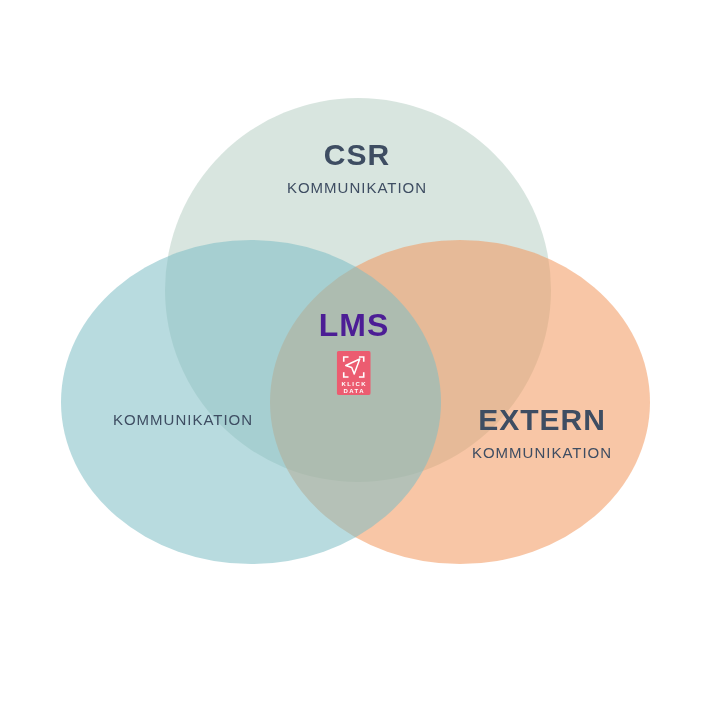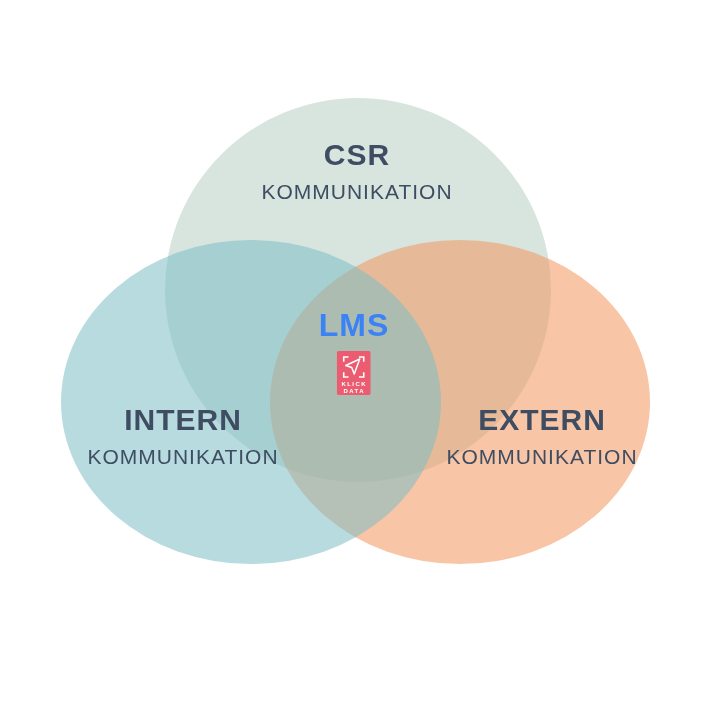--- a/index.html
+++ b/index.html
@@ -26,38 +26,38 @@
     z-index:10;
     white-space:nowrap;
   }
   .label .title{
     font-size:30px;
     font-weight:bold;
     letter-spacing:1px;
     line-height:1.1;
   }
   .label .subtitle{
-    font-size:21px;
+    font-size:15px;
     letter-spacing:1px;
     margin-top:9px;
     line-height:1.1;
   }
   .label.csr-label   {left:357px; top:138px;}
   .label.intern-label{left:183px; top:403px;}
   .label.extern-label{left:527px; top:403px;margin-left:15px;}
 
   .center-label{
     position:absolute;
     left:354px; top:308px;
     transform:translateX(-50%);
     text-align:center;
     z-index:11;
   }
   .center-label .lms{
-    color:#3b82f6;
+    color:#4c1d95;
     font-size:32px;
     font-weight:bold;
     letter-spacing:1px;
     line-height:1.1;
   }
   .center-label .logo{
     display:block;
     margin:8px auto 0 auto;
   }
 </style>
@@ -71,21 +71,20 @@
   <div class="ellipse extern" style="background-color: rgba(242, 151, 93, 0.55);"></div>
 
   <div class="ellipse intern" style="background-color: rgba(126, 190, 197, 0.55);"></div>
 
   <div class="label csr-label">
     <div class="title">CSR</div>
     <div class="subtitle">KOMMUNIKATION</div>
   </div>
 
   <div class="label intern-label">
-    <div class="title">INTERN</div>
     <div class="subtitle">KOMMUNIKATION</div>
   </div>
 
   <div class="label extern-label">
     <div class="title">EXTERN</div>
     <div class="subtitle">KOMMUNIKATION</div>
   </div>
 
   <div class="center-label">
     <div class="lms">LMS</div>

